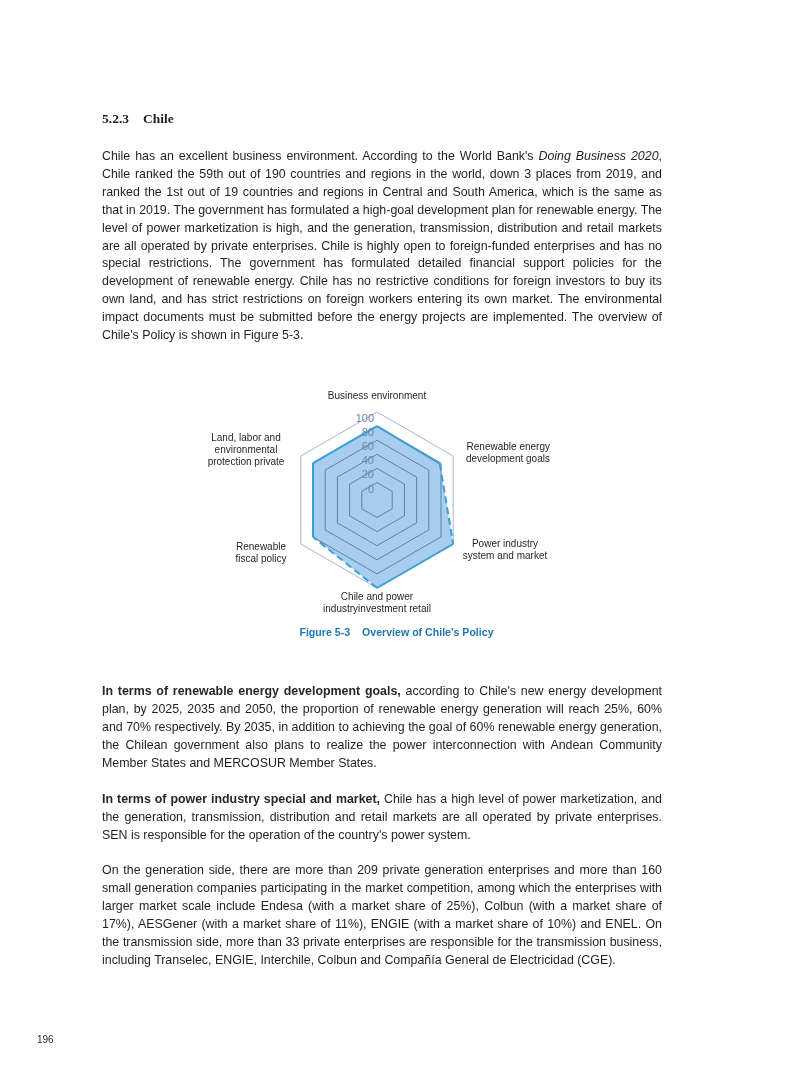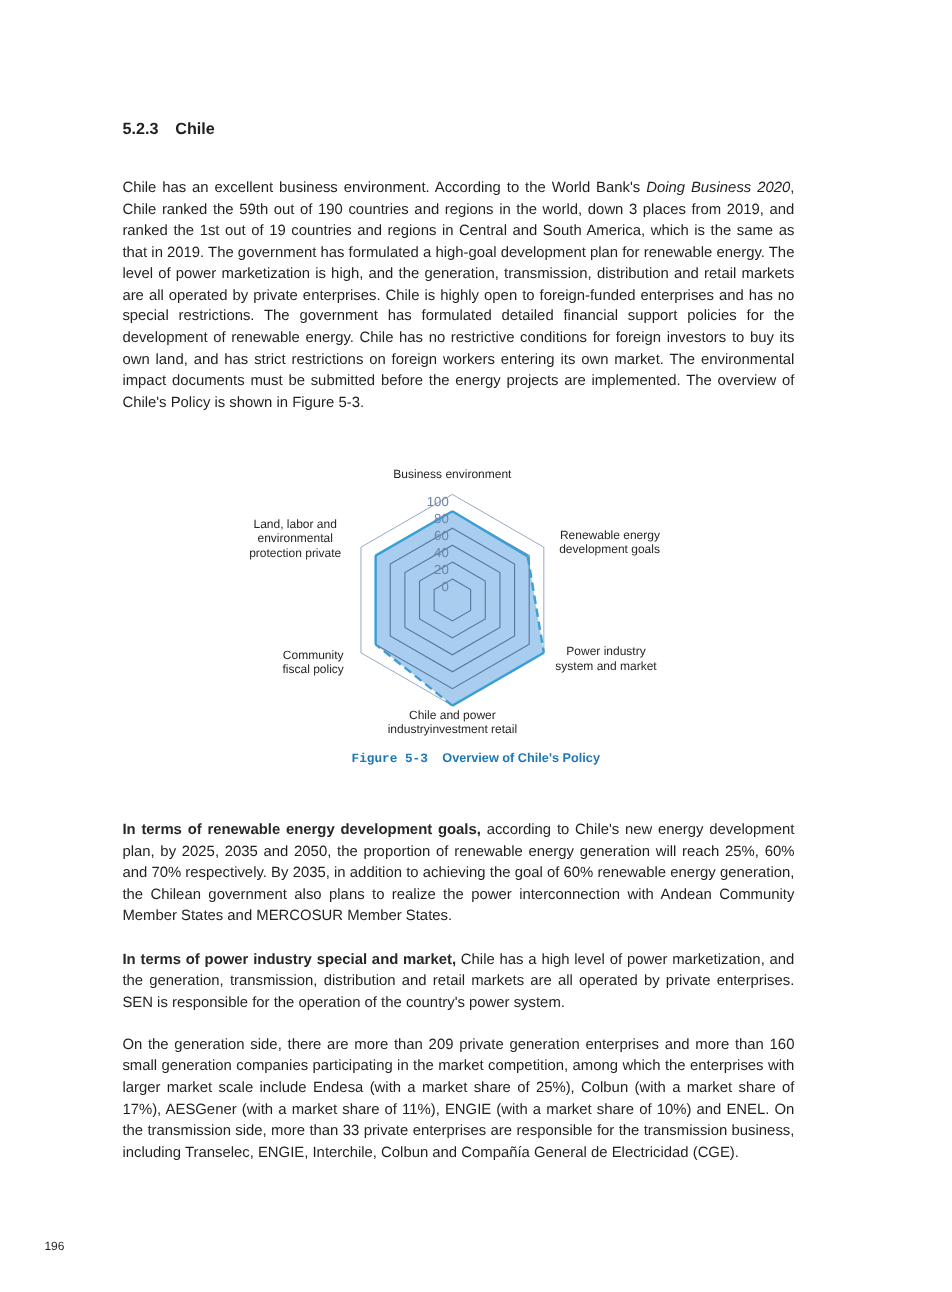--- a/index.html
+++ b/index.html
@@ -1,22 +1,22 @@
 <!DOCTYPE html>
 <html><head>
 <meta charset="utf-8">
 <style>
   html, body { margin: 0; padding: 0; background: #ffffff; }
   body {
     width: 793px; height: 1077px; position: relative; overflow: hidden;
     font-family: "Liberation Sans", sans-serif; color: #231f20;
   }
   .heading {
-    position: absolute; left: 102px; top: 100px;
-    font-size: 13.5px; font-weight: bold; color: #231f20;
+    position: absolute; left: 102px; top: 111px;
+    font-size: 13.5px; font-weight: bold; color: #231f20; font-family: Liberation Serif, serif;
   }
   .heading .num { margin-right: 14px; }
   .para {
     position: absolute; left: 102px; width: 560px;
     font-size: 12.4px; line-height: 17.9px; text-align: justify;
     margin: 0;
   }
   .para .lead { font-weight: bold; color: #2a2627; }
   #p1 { top: 148px; }
   #p2 { top: 683px; }
@@ -27,21 +27,21 @@
   }
   .chart-wrap svg { position: absolute; left: 0; top: 0; overflow: visible; }
   .axis-label {
     position: absolute; font-size: 10px; line-height: 12px; color: #231f20;
     text-align: center; white-space: nowrap;
   }
   .caption {
     position: absolute; left: 0; width: 793px; top: 626px; text-align: center;
     font-size: 10.6px; font-weight: bold; color: #1f78b4;
   }
-  .caption .fig { margin-right: 12px; font-family: Liberation Mono, monospace; }
+  .caption .fig { margin-right: 12px; }
   .page-num {
     position: absolute; left: 37px; top: 1018px; font-size: 10px; color: #231f20; margin-top: 16px;
   }
 </style>
 </head>
 <body>
 
 <div class="heading">
   <span class="num">5.2.3</span><span>Chile</span>
 </div>
@@ -80,21 +80,21 @@
   </div>
   <div class="axis-label" style="left:265px; top:153px; width:100px;">
     <div>Power industry</div>
     <div>system and market</div>
   </div>
   <div class="axis-label" style="left:117px; top:206px; width:140px;">
     <div>Chile and power</div>
     <div>industryinvestment retail</div>
   </div>
   <div class="axis-label" style="left:36px; top:156px; width:70px;">
-    <div>Community</div>
+    <div>Renewable</div>
     <div>fiscal policy</div>
   </div>
   <div class="axis-label" style="left:12px; top:47px; width:88px;">
     <div>Land, labor and</div>
     <div>environmental</div>
     <div>protection private</div>
   </div>
 </div>
 
 <div class="caption">

